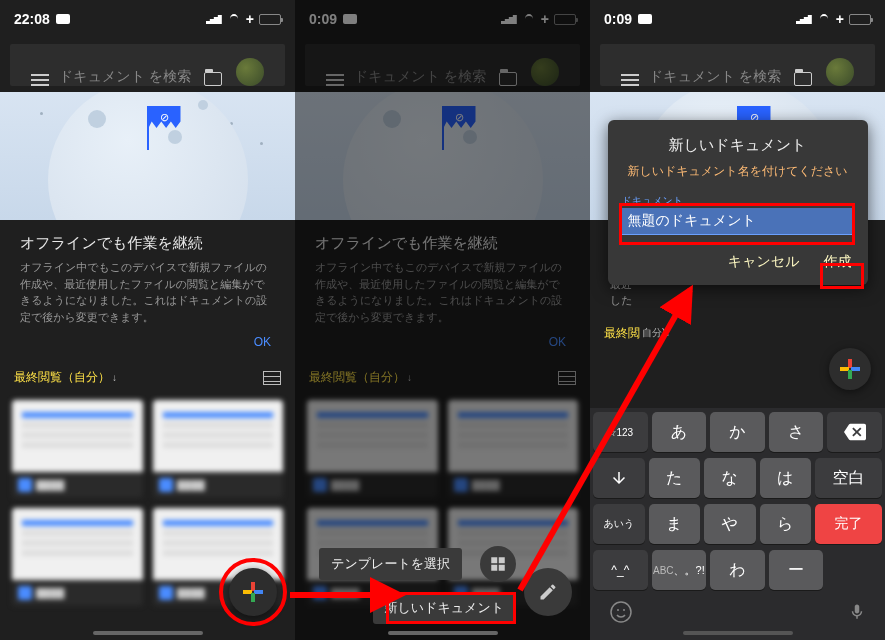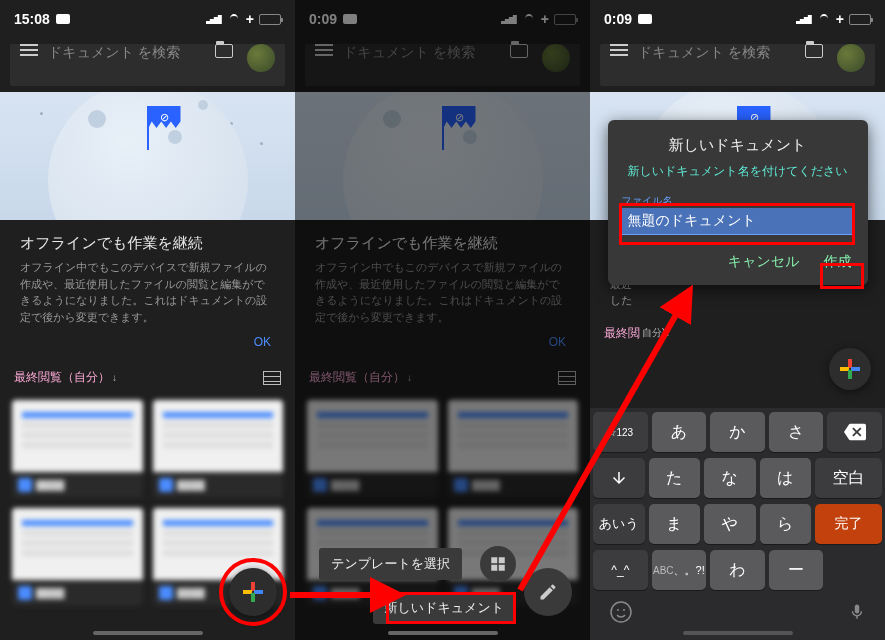--- a/index.html
+++ b/index.html
@@ -10,21 +10,21 @@
 .status-right { margin-left: auto; display: flex; align-items: center; gap: 5px; }
 .bed-icon { width: 14px; height: 10px; background: #fff; border-radius: 2px; position:relative; }
 .signal { width: 16px; height: 10px; background: linear-gradient(to right, #fff 0%, #fff 100%); clip-path: polygon(0 70%, 25% 70%, 25% 50%, 50% 50%, 50% 30%, 75% 30%, 75% 10%, 100% 10%, 100% 100%, 0 100%); }
 .wifi { width: 14px; height: 10px; position: relative; }
 .wifi::before { content:""; position:absolute; bottom:0; left:3px; width:8px; height:8px; border:2px solid #fff; border-bottom:none; border-left:none; border-right:none; border-radius:50% 50% 0 0; }
 .plus-ic { color:#fff; font-size:14px; font-weight:bold; }
 .battery { width: 22px; height: 11px; border: 1px solid #888; border-radius: 2px; position: relative; }
 .battery::after { content:""; position:absolute; right:-3px; top:3px; width:2px; height:4px; background:#888; border-radius:0 1px 1px 0;}
 .battery-fill { width: 25%; height: 100%; background: #ff3b30; border-radius:1px; }
 
-.search-bar { margin: 6px 10px; height: 42px; background: #2d2d2d; border-radius: 2px; display: flex; align-items: flex-start; padding: 0 10px; gap: 10px; }
+.search-bar { margin: 6px 10px; height: 42px; background: #2d2d2d; border-radius: 2px; display: flex; align-items: flex-end; padding: 0 21px; gap: 10px; }
 .menu-icon { width: 18px; display: flex; flex-direction: column; gap: 3px; }
 .menu-icon span { height: 2px; background: #ccc; }
 .search-text { color: #888; font-size: 14px; flex: 1; }
 .folder-icon { width: 18px; height: 14px; border: 1.5px solid #ccc; border-radius: 2px; position: relative; }
 .folder-icon::before { content:""; position:absolute; top:-4px; left:0; width:8px; height:3px; background:#ccc; border-radius:1px 1px 0 0; }
 .avatar { width: 28px; height: 28px; border-radius: 50%; background: radial-gradient(circle at 35% 35%, #6a7a3a, #3a4a2a); margin-left: 4px; }
 
 .banner { height: 128px; background: linear-gradient(#d8e4f2, #c8d8ea); position: relative; overflow: hidden; }
 .planet { position: absolute; bottom: -60px; left: 50%; transform: translateX(-50%); width: 200px; height: 200px; background: radial-gradient(circle at 40% 30%, #e8f0f8, #d0dcea); border-radius: 50%; }
 .crater { position: absolute; background: #c0d0e0; border-radius: 50%; }
@@ -35,21 +35,21 @@
 .flag-pole { width: 2px; height: 44px; background: #2962ff; }
 .flag-cloth { position: absolute; top: 0; left: 2px; width: 32px; height: 22px; background: #2962ff; display:flex; align-items:center; justify-content:center; color:#fff; font-size:11px; clip-path: polygon(0 0, 100% 0, 100% 70%, 85% 100%, 70% 70%, 55% 100%, 40% 70%, 25% 100%, 10% 70%, 0 100%);}
 .dot { position:absolute; width:3px; height:3px; background:#a0b0c0; border-radius:50%; }
 
 .offline-section { padding: 14px 20px 8px; }
 .offline-title { color: #e8e8e8; font-size: 15px; margin-bottom: 6px; }
 .offline-desc { color: #999; font-size: 11px; line-height: 1.5; }
 .ok-btn { display: block; text-align: right; color: #4a8cff; font-size: 12px; padding: 10px 4px 4px; }
 
 .sort-bar { display: flex; align-items: center; padding: 8px 14px; }
-.sort-text { color: #f9a8d4; font-size: 12px; }
+.sort-text { color: #fde047; font-size: 12px; }
 .sort-arrow { color: #bbb; font-size: 10px; margin-left: 2px; }
 .view-toggle { margin-left: auto; width: 18px; height: 14px; border: 1.5px solid #bbb; position: relative; }
 .view-toggle::before { content:""; position:absolute; top:4px; left:0; right:0; height:1.5px; background:#bbb; }
 .view-toggle::after { content:""; position:absolute; top:9px; left:0; right:0; height:1.5px; background:#bbb; }
 
 .docs-grid { display: grid; grid-template-columns: 1fr 1fr; gap: 10px; padding: 6px 12px; filter: blur(2.5px); }
 .doc-card { background: #2a2a2a; border-radius: 4px; overflow: hidden; }
 .doc-thumb { height: 72px; background: #f0f0f0; position: relative; }
 .doc-thumb::after { content:""; position:absolute; top:12px; left:10px; right:10px; height:6px; background:#4a8cff; box-shadow: 0 10px 0 #ddd, 0 20px 0 #ddd, 0 30px 0 #ddd; }
 .doc-meta { padding: 6px; display: flex; align-items: center; gap: 4px; }
@@ -71,51 +71,51 @@
 .action-item { display: flex; align-items: center; gap: 18px; }
 .action-label { background: #3a3a3a; color: #eee; padding: 7px 12px; border-radius: 3px; font-size: 13px; }
 .action-icon { width: 36px; height: 36px; border-radius: 50%; background: #3a3a3a; display: flex; align-items: center; justify-content: center; color: #ccc; }
 .action-icon svg { width: 18px; height: 18px; fill: #ccc; }
 .fab-edit { position: absolute; bottom: 24px; right: 18px; width: 48px; height: 48px; border-radius: 50%; background: #3a3a3a; display: flex; align-items: center; justify-content: center; }
 .fab-edit svg { width:20px; height:20px; fill:#ccc; }
 
 
 .dialog { position: absolute; top: 120px; left: 50%; transform: translateX(-50%); width: 260px; background: #383838; border-radius: 6px; padding: 16px 14px 10px; box-shadow: 0 4px 16px rgba(0,0,0,0.6); }
 .dialog-title { color: #eee; text-align: center; font-size: 15px; margin-bottom: 8px; }
-.dialog-sub { color: #5eead4; text-align: center; font-size: 12px; margin-bottom: 14px; line-height: 1.4; }
+.dialog-sub { color: #fdba74; text-align: center; font-size: 12px; margin-bottom: 14px; line-height: 1.4; }
 .field-label { color: #6aa0ff; font-size: 10px; }
 .field-input { width: 100%; background: #4a72b8; color: #fff; border: none; padding: 5px 6px; font-size: 14px; border-bottom: 1.5px solid #6aa0ff; margin-bottom: 14px; }
 .dialog-actions { display: flex; justify-content: flex-end; gap: 20px; }
-.dialog-btn { color: #86efac; font-size: 14px; background: none; border: none; padding: 4px 2px; }
+.dialog-btn { color: #fef9c3; font-size: 14px; background: none; border: none; padding: 4px 2px; }
 
 .fab3 { position: absolute; top: 348px; right: 14px; width: 42px; height: 42px; }
 
 .keyboard { position: absolute; bottom: 0; left: 0; right: 0; height: 232px; background: #2b2b2d; padding: 4px 3px; }
 .kb-row { display: flex; gap: 4px; margin-bottom: 6px; }
 .kb-key { flex: 1; height: 40px; background: #5a5a5c; border-radius: 5px; display: flex; align-items: center; justify-content: center; color: #fff; font-size: 16px; position:relative; box-shadow: 0 1px 0 #1a1a1a; }
 .kb-key.sm-top { font-size: 15px; }
 .kb-key.dark { background: #3c3c3e; }
 .kb-key.wide { flex: 1.3; font-size: 16px; }
-.kb-key.done { background: #c2410c; font-size: 14px; }
+.kb-key.done { background: #ef4444; font-size: 14px; }
 .kb-bottom { display: flex; align-items: center; padding: 4px 16px; gap: 40px; }
 .kb-emoji { width: 24px; height: 24px; color: #888; }
 .kb-mic { width: 18px; height: 22px; margin-left: auto; }
 
 
 .red-circle { position: absolute; border: 4px solid #ff0000; border-radius: 50%; pointer-events: none; }
 .red-box { position: absolute; border: 3px solid #ff0000; pointer-events: none; }
 .arrow-line { stroke: #ff0000; stroke-width: 6; fill: none; }
 </style>
 </head>
 <body>
 
 <div class="screen">
   <div class="status-bar">
     <div class="status-left">
-      <span>15:08</span>
+      <span>22:08</span>
       <span class="bed-icon"></span>
     </div>
     <div class="status-right">
       <span class="signal"></span>
       <span class="wifi"></span>
       <span class="plus-ic">+</span>
       <span class="battery"><span class="battery-fill"></span></span>
     </div>
   </div>
   <div class="search-bar">
@@ -323,21 +323,21 @@
     <div class="offline-desc">オフ<br>最近<br>した</div>
   </div>
   <div class="sort-bar">
     <span class="sort-text">最終閲</span>
       <span class="sort-arrow">自分)↓</span>
   </div>
 
   <div class="dialog">
     <div class="dialog-title">新しいドキュメント</div>
     <div class="dialog-sub">新しいドキュメント名を付けてください</div>
-    <div class="field-label">ファイル名</div>
+    <div class="field-label">ドキュメント</div>
     <input class="field-input" value="無題のドキュメント" style="">
     <div class="dialog-actions">
       <button class="dialog-btn">キャンセル</button>
       <button class="dialog-btn">作成</button>
     </div>
   </div>
 
   <div class="fab fab3">
     <div class="fab-plus">
         <span class="fab-h1"></span>
@@ -364,21 +364,21 @@
           <svg width="18" viewBox="0 0 24 24" fill="#fff">
             <path d="M4 12l1.41 1.41L11 7.83V20h2V7.83l5.58 5.59L20 12l-8-8z" transform="rotate(180 12 12)"></path>
           </svg>
         </div>
       <div class="kb-key">た</div>
       <div class="kb-key">な</div>
       <div class="kb-key">は</div>
       <div class="kb-key dark wide">空白</div>
     </div>
     <div class="kb-row">
-      <div class="kb-key dark sm-top" style="font-size:13px">あいう</div>
+      <div class="kb-key dark sm-top" style="font-size:10px">あいう</div>
       <div class="kb-key">ま</div>
       <div class="kb-key">や</div>
       <div class="kb-key">ら</div>
       <div class="kb-key done wide">完了</div>
     </div>
     <div class="kb-row">
       <div class="kb-key dark" style="font-size:12px">^_^</div>
       <div class="kb-key" style="font-size:11px">
           <span style="font-size:10px;color:#bbb">ABC</span>
           <br>

